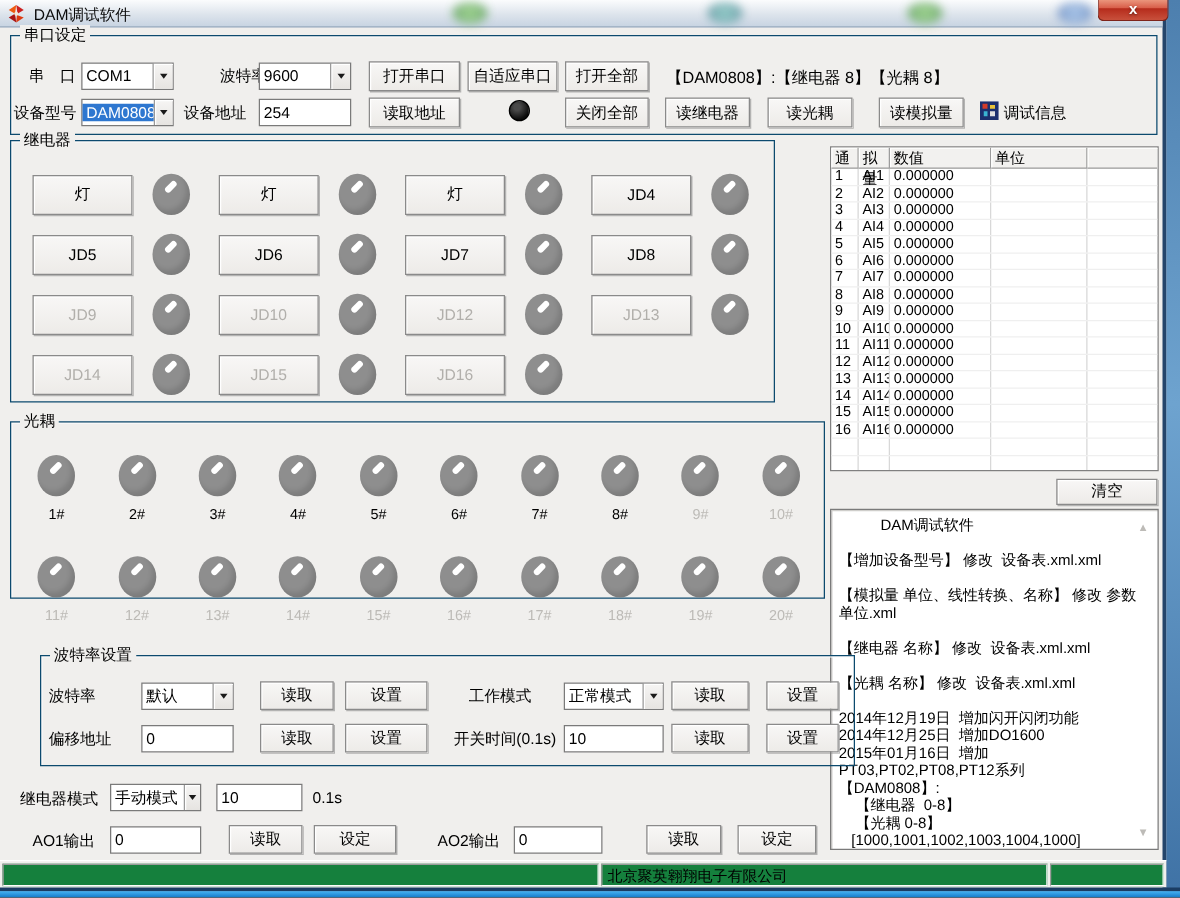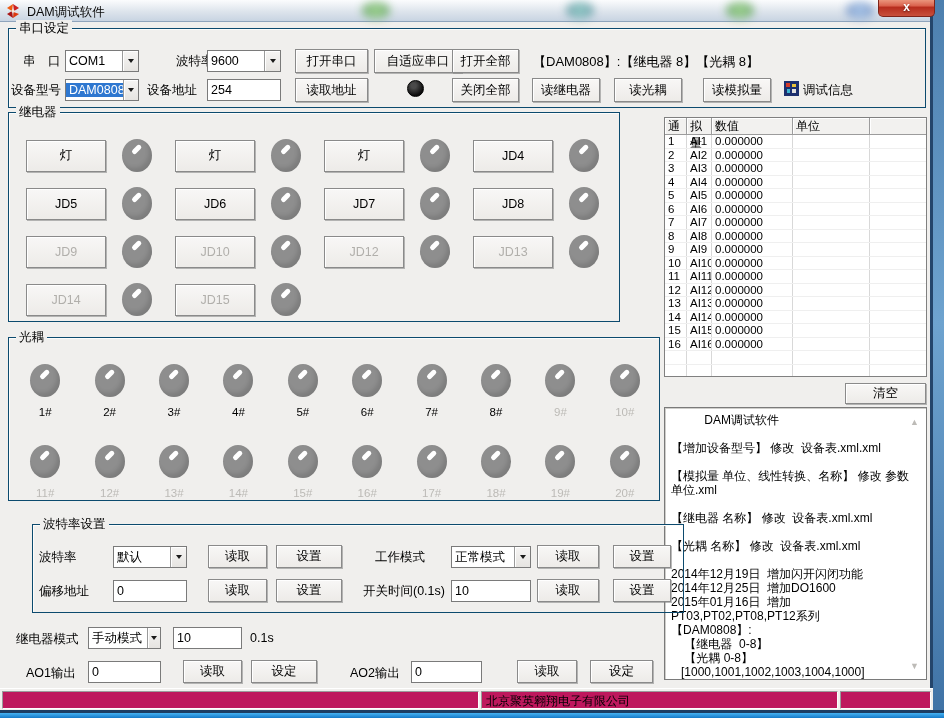--- a/index.html
+++ b/index.html
@@ -72,21 +72,21 @@
   .trow { display:flex; height:13.5px; border-bottom:1px solid #efefef; }
   .td { border-right:1px solid #d8d8d8; height:100%; padding-left:3px; display:flex; align-items:center; overflow:hidden; }
   .w1{width:22px;} .w2{width:25px;} .w3{width:81px;} .w4{width:77px;} .w5{flex:1; border-right:none;}
   
   .infobox { position:absolute; left:664px; top:407px; width:263px; height:273px;
     background:#fff; border:1px solid #7a7a7a; box-shadow:inset 1px 1px 0 #cfcecb;
     padding:5px 14px 2px 6px; font-size:12px; line-height:14px; white-space:pre-wrap; overflow:hidden; }
   .scroll-arrow { position:absolute; font-size:9px; color:#bdbbb7; line-height:9px; }
   
   .statusbar { position:absolute; left:0; top:688px; width:933px; height:22px; background:#f0efed; border-top:1px solid #fff; }
-  .sp { position:absolute; top:2px; height:18px; background:#be185d;
+  .sp { position:absolute; top:2px; height:18px; background:#15803d;
     border:1px solid; border-color:#9b9b9b #fdfdfd #fdfdfd #9b9b9b; font-size:12px; padding:1px 0 0 4px; }
   .edge-navy { position:absolute; left:0; top:710px; width:944px; height:3px; background:#1b3d63; }
   .edge-blue { position:absolute; left:0; top:713px; width:944px; height:5px;
     background:linear-gradient(#45b2f2,#1579c8); }
   .bold { font-weight:normal; }
   .debug-icon { position:absolute; width:15px; height:15px; cursor:pointer; }
 </style>
 </head>
 <body>
 
@@ -119,21 +119,21 @@
           </span>
       </div>
       <span class="lbl" style="left:167px; top:24px;">波特率</span>
       <div class="combo" style="left:198px; top:21px; width:74px;">
         <span class="val">9600</span>
         <span class="arrow-btn">
             <span class="tri-down"></span>
           </span>
       </div>
       <button class="btn" style="left:286px; top:20px; width:73px; height:24px;">打开串口</button>
-      <button class="btn" style="left:365px; top:20px; width:88px; height:24px;">自适应串口</button>
+      <button class="btn" style="left:365px; top:20px; width:72px; height:24px;">自适应串口</button>
       <button class="btn" style="left:443px; top:20px; width:67px; height:24px;">打开全部</button>
       <span class="lbl bold" style="left:524px; top:24px; font-size:13px;">【DAM0808】:【继电器  8】【光耦 8】</span>
 
       <span class="lbl" style="left:2px; top:53px;">设备型号</span>
       <div class="combo sel" style="left:56px; top:50px; width:74px;">
         <span class="val">DAM0808</span>
         <span class="arrow-btn">
             <span class="tri-down"></span>
           </span>
       </div>
@@ -223,20 +223,24 @@
           <div class="relay-cell">
             <button class="btn dim">JD14</button>
             <span class="led"></span>
           </div>
 
           <div class="relay-cell">
             <button class="btn dim">JD15</button>
             <span class="led"></span>
           </div>
 
+          <div class="relay-cell">
+            <button class="btn dim">JD16</button>
+            <span class="led"></span>
+          </div>
         </div>
     </div>
 
     <div class="atable">
       <div class="thead">
         <span class="th w1">通</span>
         <span class="th w2">模拟量</span>
         <span class="th w3">数值</span>
         <span class="th w4">单位</span>
         <span class="th w5"></span>
@@ -380,21 +384,21 @@
       </div>
       <div class="trow">
         <span class="td w1"></span>
           <span class="td w2"></span>
           <span class="td w3"></span>
           <span class="td w4"></span>
           <span class="td w5"></span>
       </div>
     </div>
 
-    <div class="group" style="left:8px; top:337px; width:652px; height:164px;">
+    <div class="group" style="left:8px; top:337px; width:652px; height:142px;">
       <span class="glabel">光耦</span>
       <div class="opto-grid">
 
           <div class="opto-cell">
             <span class="led"></span>
             <span class="num">1#</span>
           </div>
 
           <div class="opto-cell">
             <span class="led"></span>

